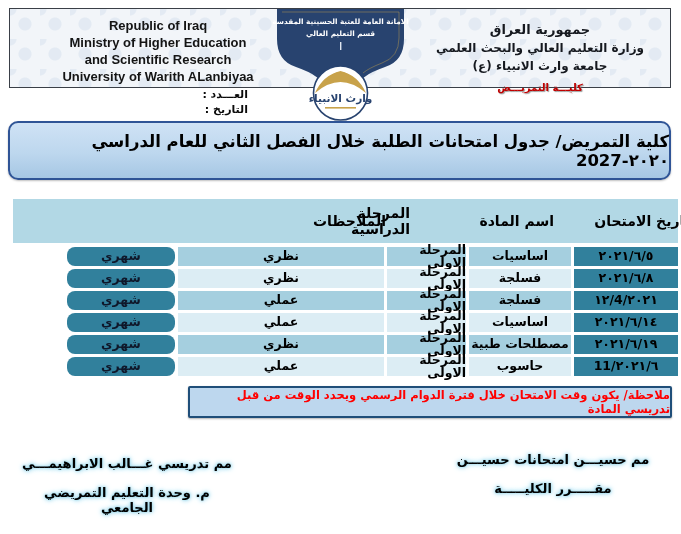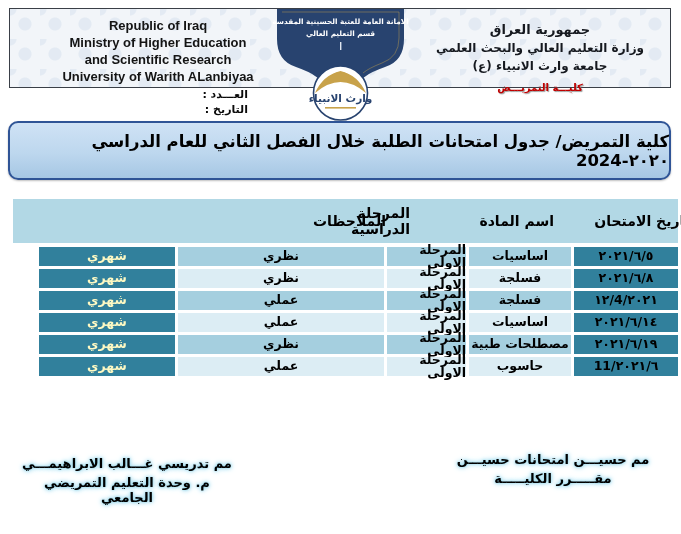--- a/index.html
+++ b/index.html
@@ -71,40 +71,40 @@
     height:19px; margin-bottom:3px; background:#fff;
   }
   .td {
     display:flex; align-items:center; justify-content:center;
     font-size:12.5px; font-weight:700; direction:rtl; line-height:1;
   }
   .td.date  { width:104px; background:#31809c; color:#000000; }
   .td.subj  { width:102px; }
   .td.stage { width:79px; }
   .td.type  { width:206px; }
-  .td.notes { width:136px; background:#31809c; color:#fef9c3; }
+  .td.notes { width:108px; background:#31809c; color:#0f172a;border-radius:8px; }
   .trow.dark .td.mid { background:#a5cfdf; color:#000; }
   .trow.pale .td.mid { background:#dcedf4; color:#000; }
 
   
   .note-bar {
     position:absolute; left:188px; top:386px; width:484px; height:32px;
     background:#bdd7ee; border:2px solid #1f4e79; border-radius:2px;
     display:flex; align-items:center; justify-content:center;
     direction:rtl; font-size:11.5px; font-weight:700; color:#f00;
     box-shadow:0 1px 2px rgba(0,0,0,.3);
   }
 
   
   .sig {
     position:absolute; width:210px; text-align:center; direction:rtl;
     font-weight:700; color:#000; font-size:13px;
     text-shadow:0 0 2px #8fd4ea, 0 0 4px #8fd4ea, 0 0 6px #a5dcef;
   }
-  .sig .line2 { margin-top:4px; }
+  .sig .line2 { margin-top:14px; }
   .sig-right { left:448px; top:452px; }
   .sig-left  { left:22px;  top:456px; }
 </style>
 </head>
 <body>
 
 <div class="page">
 
   <div class="band">
     <div class="eng-block">
@@ -133,21 +133,21 @@
       <text x="77.5" y="27" text-anchor="middle" font-size="7.3" font-weight="bold" fill="#ffffff" direction="rtl">قسم التعليم العالي</text>
       <rect x="77" y="33" width="1.4" height="8" fill="#dfe6f0"></rect>
       <circle cx="77.5" cy="84" r="27" fill="#ffffff" stroke="#28436f" stroke-width="1.6"></circle>
       <path d="M52,84 Q60,66 77.5,62 Q95,66 103,84 Q90,73 77.5,73 Q65,73 52,84 Z" fill="#c8a24a"></path>
       <path d="M64,70 Q77.5,56 91,70 Q84,64 77.5,64 Q71,64 64,70 Z" fill="#c8a24a"></path>
       <text x="77.5" y="93" text-anchor="middle" font-size="10.5" font-weight="bold" fill="#28436f" direction="rtl">وارث الانبياء</text>
       <rect x="62" y="98" width="31" height="1.6" fill="#c8a24a"></rect>
     </svg>
   </div>
 
-  <div class="title-banner">كلية التمريض/ جدول امتحانات الطلبة خلال الفصل الثاني للعام الدراسي ٢٠٢٠-2024</div>
+  <div class="title-banner">كلية التمريض/ جدول امتحانات الطلبة خلال الفصل الثاني للعام الدراسي ٢٠٢٠-2027</div>
 
   <div class="sched">
     <div class="thead">
       <div class="th c1"><span>تاريخ الامتحان</span></div>
       <div class="th c2"><span>اسم المادة</span></div>
       <div class="th c3"><span>المرحلة الدراسية</span></div>
       <div class="th c5"><span>الملاحظات</span></div>
     </div>
     <div class="tbody" id="rows-container">
         <div class="trow dark">
@@ -188,20 +188,21 @@
         <div class="trow pale">
           <div class="td date">٢٠٢١/٦/11</div>
           <div class="td subj mid">حاسوب</div>
           <div class="td stage mid">المرحلة الاولى</div>
           <div class="td type mid">عملي</div>
           <div class="td notes">شهري</div>
         </div>
       </div>
   </div>
 
+  <div class="note-bar">ملاحظة/ يكون وقت الامتحان خلال فترة الدوام الرسمي ويحدد الوقت من قبل تدريسي المادة</div>
 
   <div class="sig sig-right">
     <div class="line1">مم حسيـــن امتحانات حسيـــن</div>
     <div class="line2">مقـــــرر الكليـــــة</div>
   </div>
   <div class="sig sig-left">
     <div class="line1">مم تدريسي غـــالب الابراهيمـــي</div>
     <div class="line2">م. وحدة التعليم التمريضي الجامعي</div>
   </div>
 

